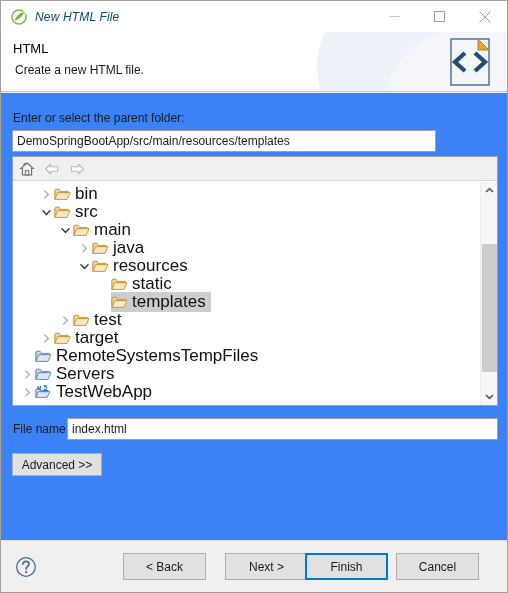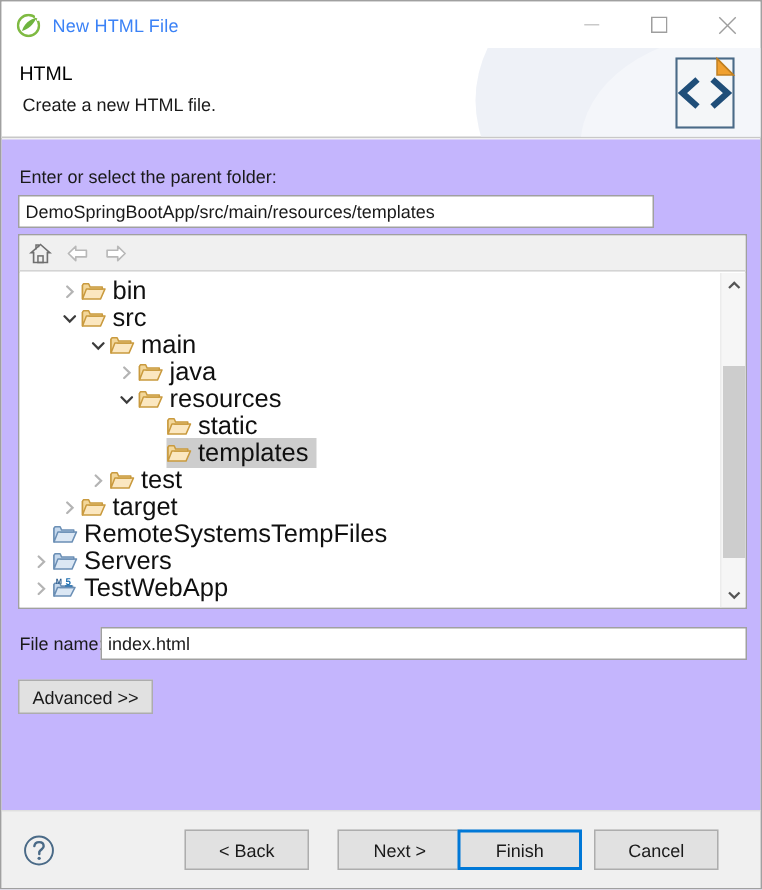--- a/index.html
+++ b/index.html
@@ -31,23 +31,24 @@
     display: flex;
     align-items: center;
   }
   #title-icon {
     width: 16px; height: 16px;
     margin-left: 10px; margin-right: 8px;
     flex: 0 0 auto;
   }
   #title-text {
     font-size: 12px;
-    color: #3b82f6;
+    color: #0c4a6e;
     letter-spacing: 0.15px;
     white-space: nowrap;
+    font-style: italic;
   }
   .winbtns {
     margin-left: auto;
     display: flex;
     height: 31px;
   }
   .winbtn {
     width: 45px; height: 31px;
     display: flex; align-items: center; justify-content: center;
     color: #bcbcbc;
@@ -89,21 +90,21 @@
     font-size: 12px;
     color: #1a1a1a;
   }
   #header-icon {
     position: absolute;
     right: 13px; top: 5px;
     width: 46px; height: 50px;
   }
 
   
-  #body { position: absolute; top: 92px; left: 0; right: 0; bottom: 52px; background: #c4b5fd; text-decoration: underline; }
+  #body { position: absolute; top: 92px; left: 0; right: 0; bottom: 52px; background: #3b82f6; text-decoration: underline; }
 
   .field-label {
     position: absolute;
     font-size: 12px;
     color: #1a1a1a;
   }
   #parent-label { left: 12px; top: 18px; }
 
   .textinput {
     position: absolute;

